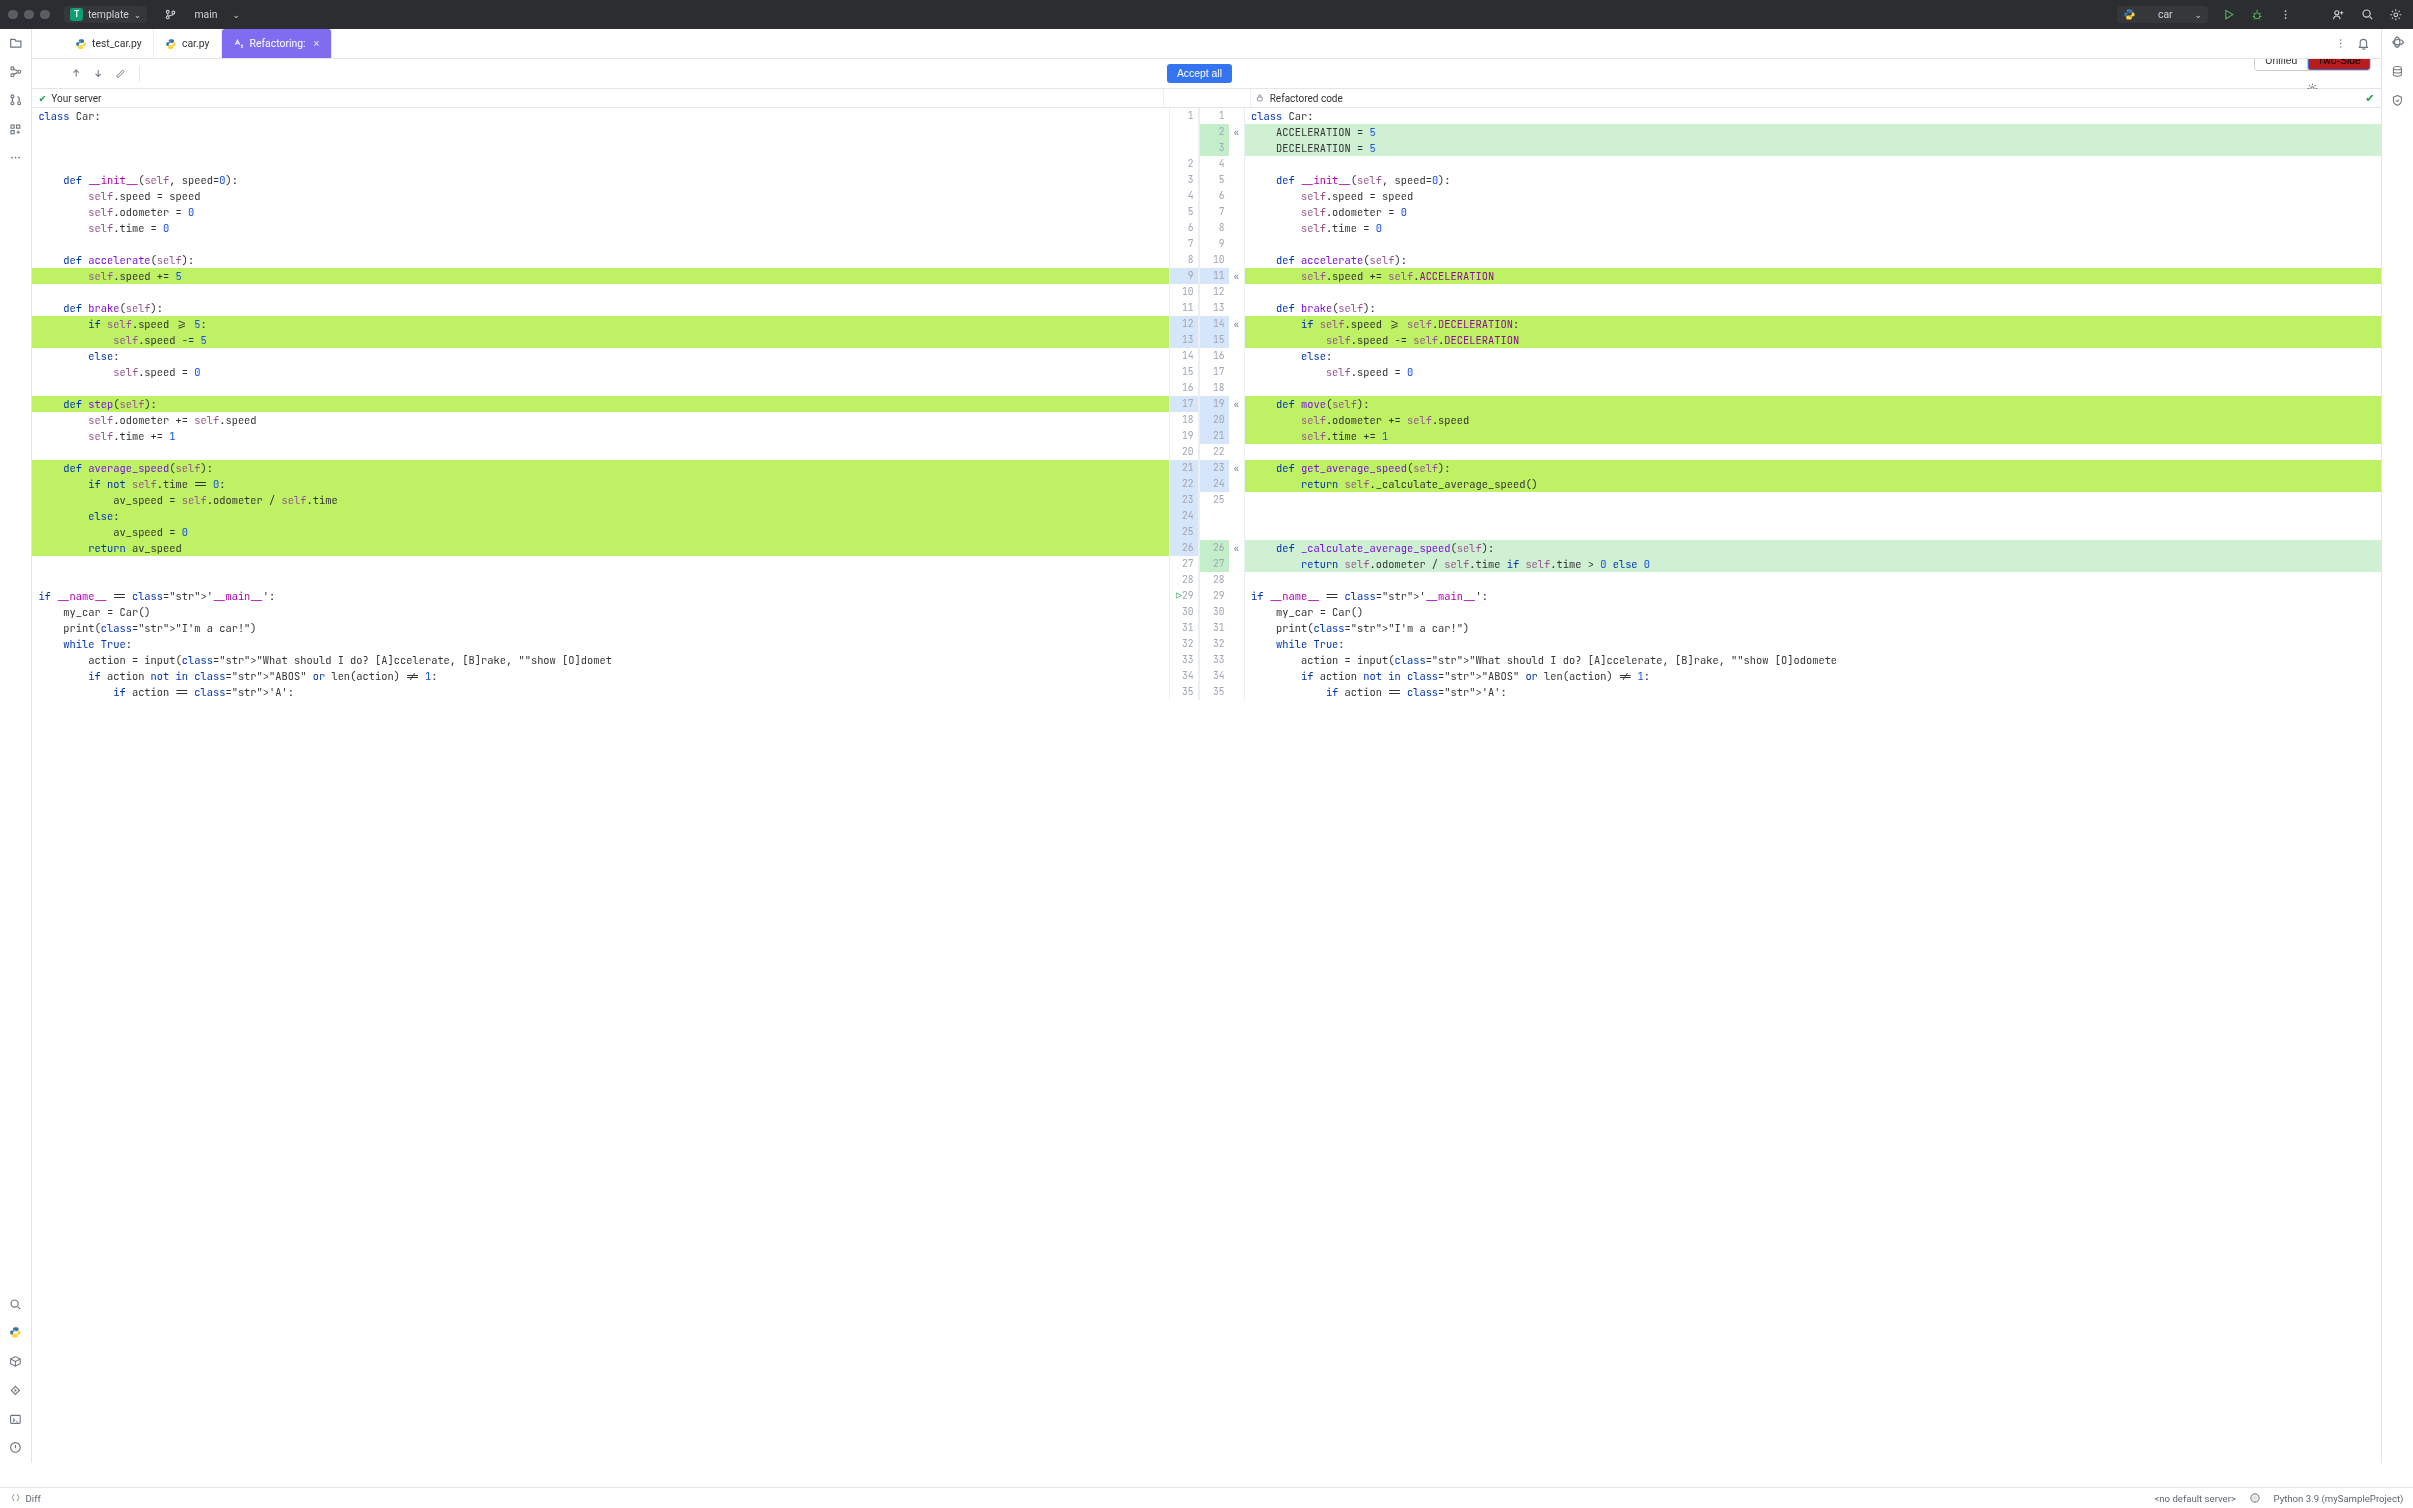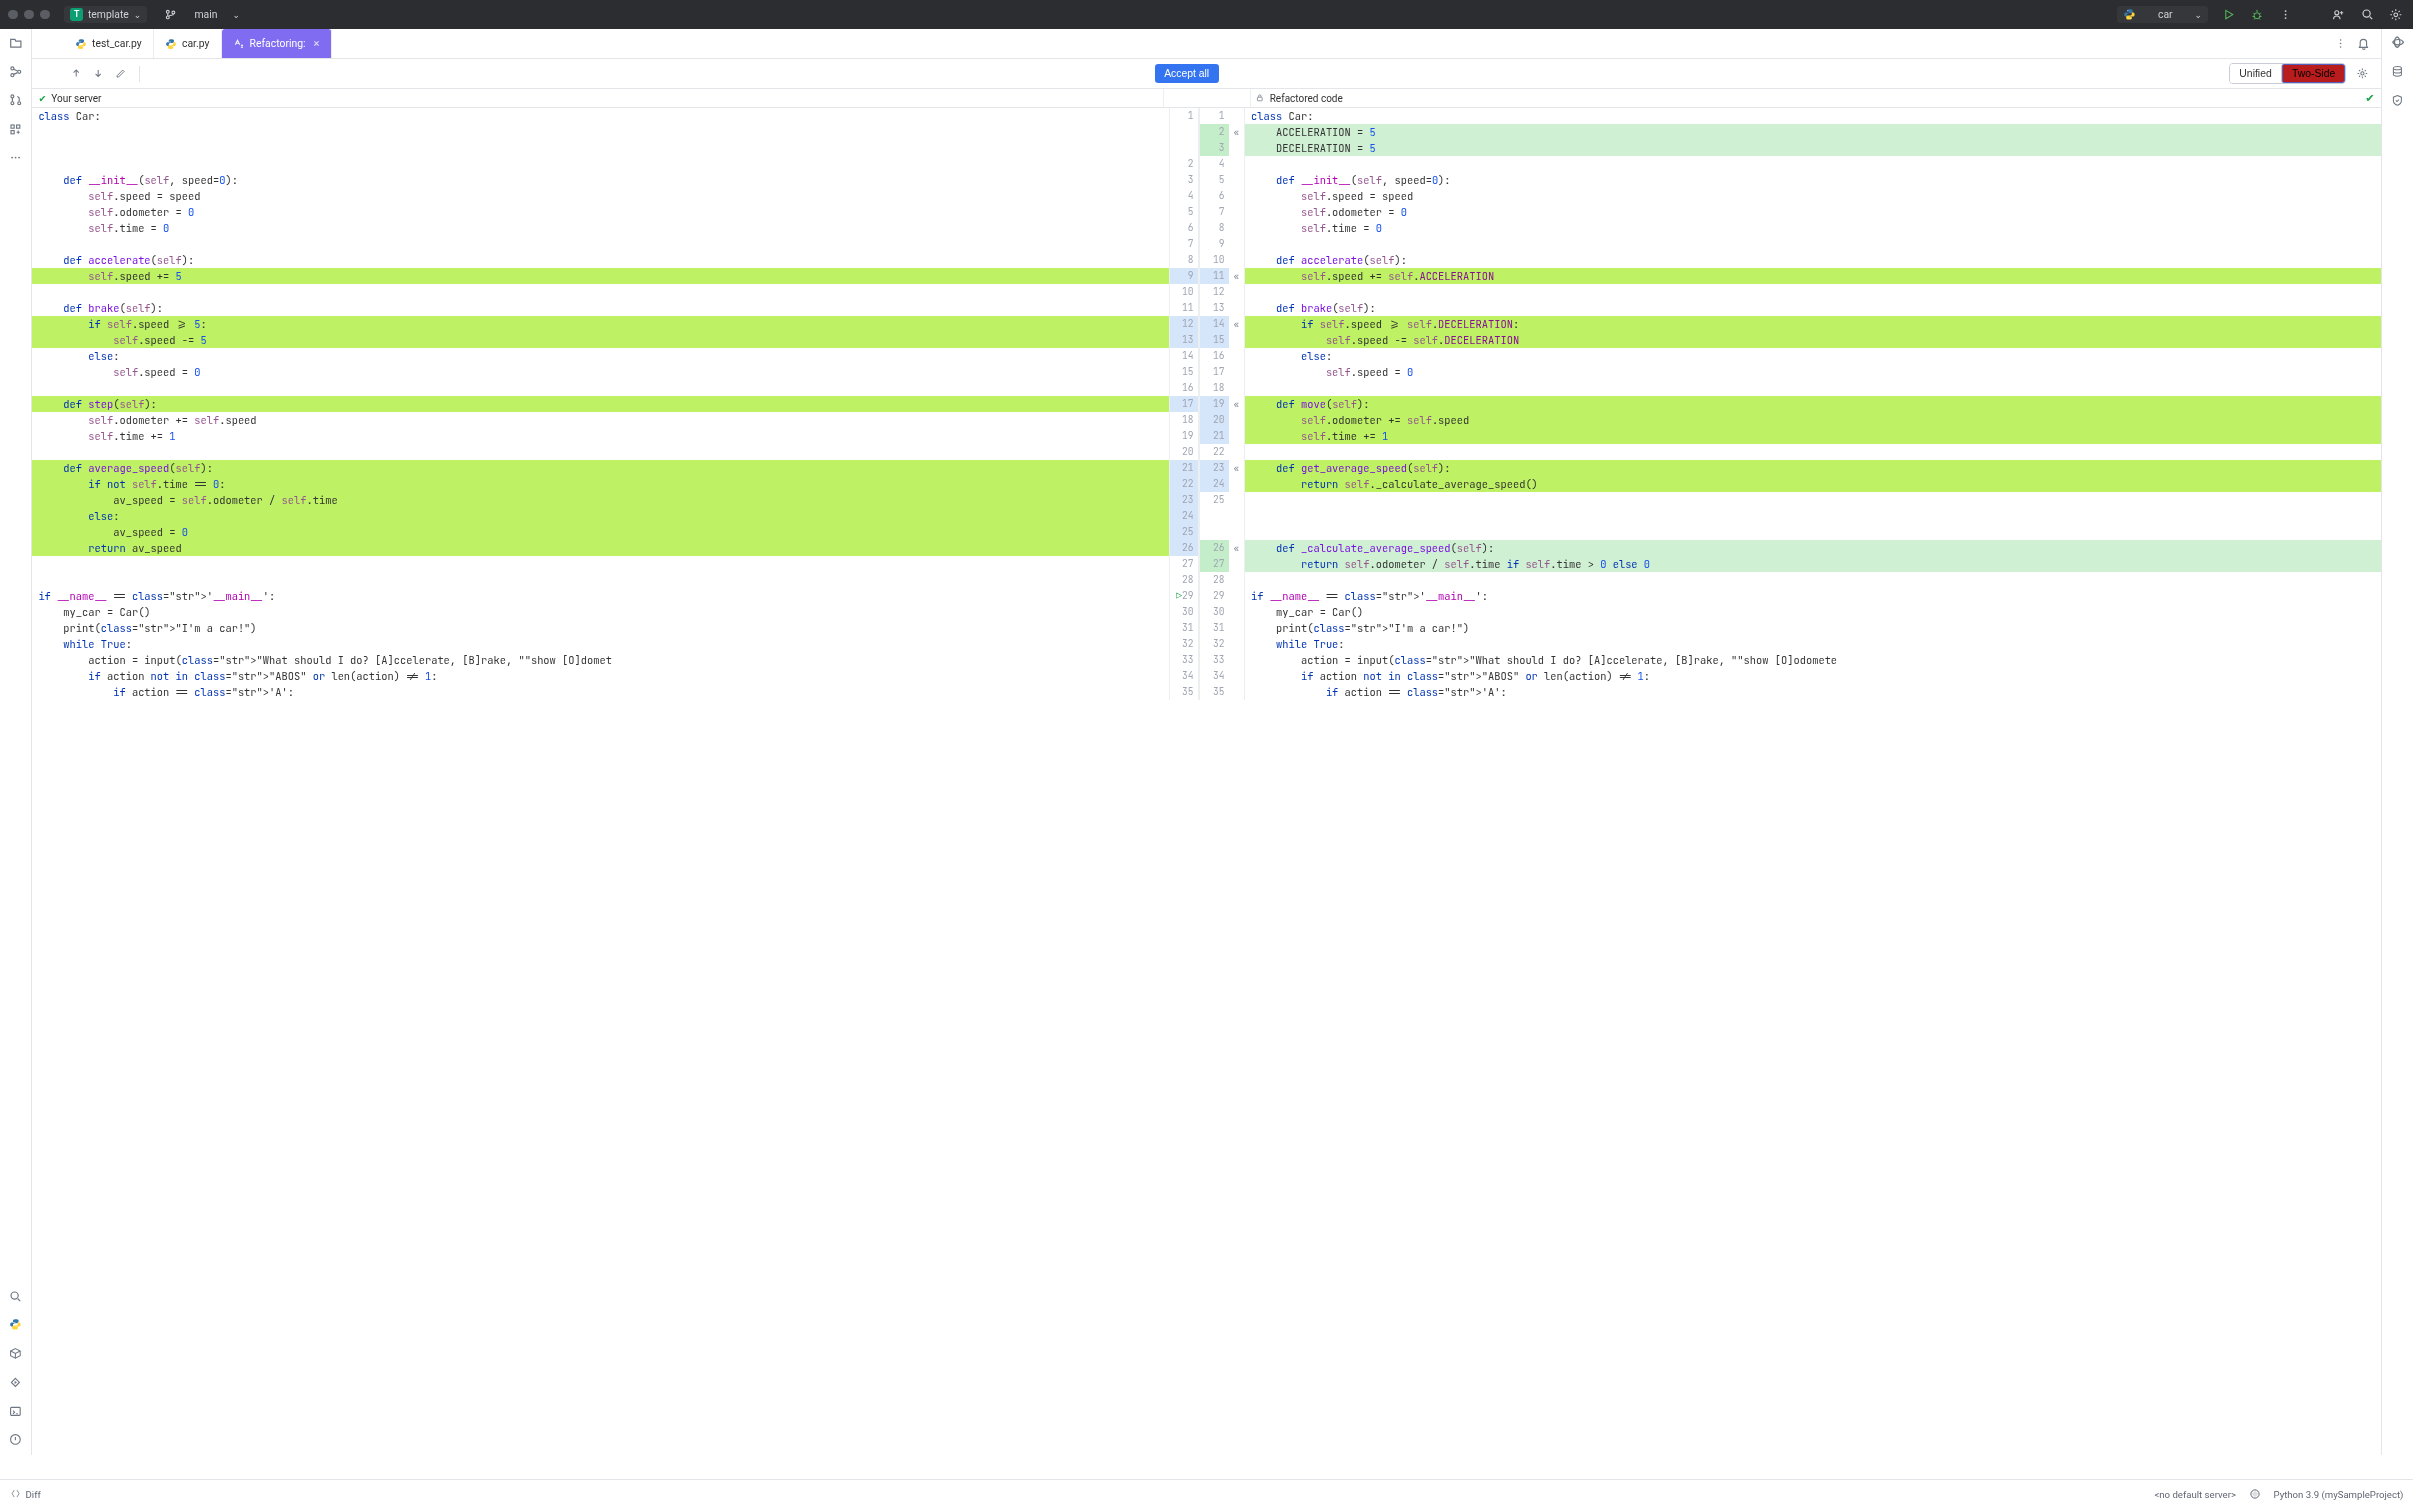--- a/index.html
+++ b/index.html
@@ -72,21 +72,21 @@
     padding: 0 9.6px 0 35px;
     gap:8px;
   }
   .dt-left { display:flex; align-items:center; gap:4.8px; color:#6e7781;}
   .dt-left .divider {width:0.8px; height:16px; background:#e3e5e8; margin:0 4.8px;}
   .dt-center { flex:1; display:flex; justify-content:center; }
   .btn-accept {
     background:#3574F0; color:#fff; border:none; border-radius:3.2px;
     padding: 4px 9.6px; font-size:10.4px; font-weight:500;
   }
-  .dt-right { display:flex; align-items:center; gap:8px;}
+  .dt-right { display:flex; align-items:center; gap:8px;flex-direction:column;}
   .seg { display:flex; border:0.8px solid #c9ccd6; border-radius:4px; overflow:hidden;}
   .seg button { background:#fff; border:none; padding:4px 9.6px; font-size:10.4px; color:#333;}
   .seg button + button { border-left:0.8px solid #c9ccd6;}
   .seg button.sel { background:#b91c1c; color:#000; box-shadow: inset 0 0 0 0.8px #3574F0; border-radius:3.2px;}
   .gear-small { color:#6e7781; }
 
   
   .diffheader {
     height: 19px; display:flex; border-bottom:0.8px solid #e3e5e8;
     background:#fff;
@@ -150,21 +150,21 @@
   .hlG { background:#d0f0d4; }
   .hlBnum { background:#d5e5fa;}
   .hlGnum { background:#c4edca;}
   .gL { border-right:0.8px solid #eceff2;}
 
   
   .diffgrid .gL, .diffgrid .gR { font-size:9.6px; }
 
   
   .statusbar {
-    height: 29px;
+    height: 21px;
     border-top:0.8px solid #e3e5e8;
     display:flex; align-items:center;
     padding:0 9.6px;
     font-size:9.6px;
     color:#5f6673;
     gap:12.8px;
     margin-top:24px;
   }
   .statusbar .sb-left{display:flex; align-items:center; gap:4.8px;}
   .statusbar .spacer{flex:1;}

